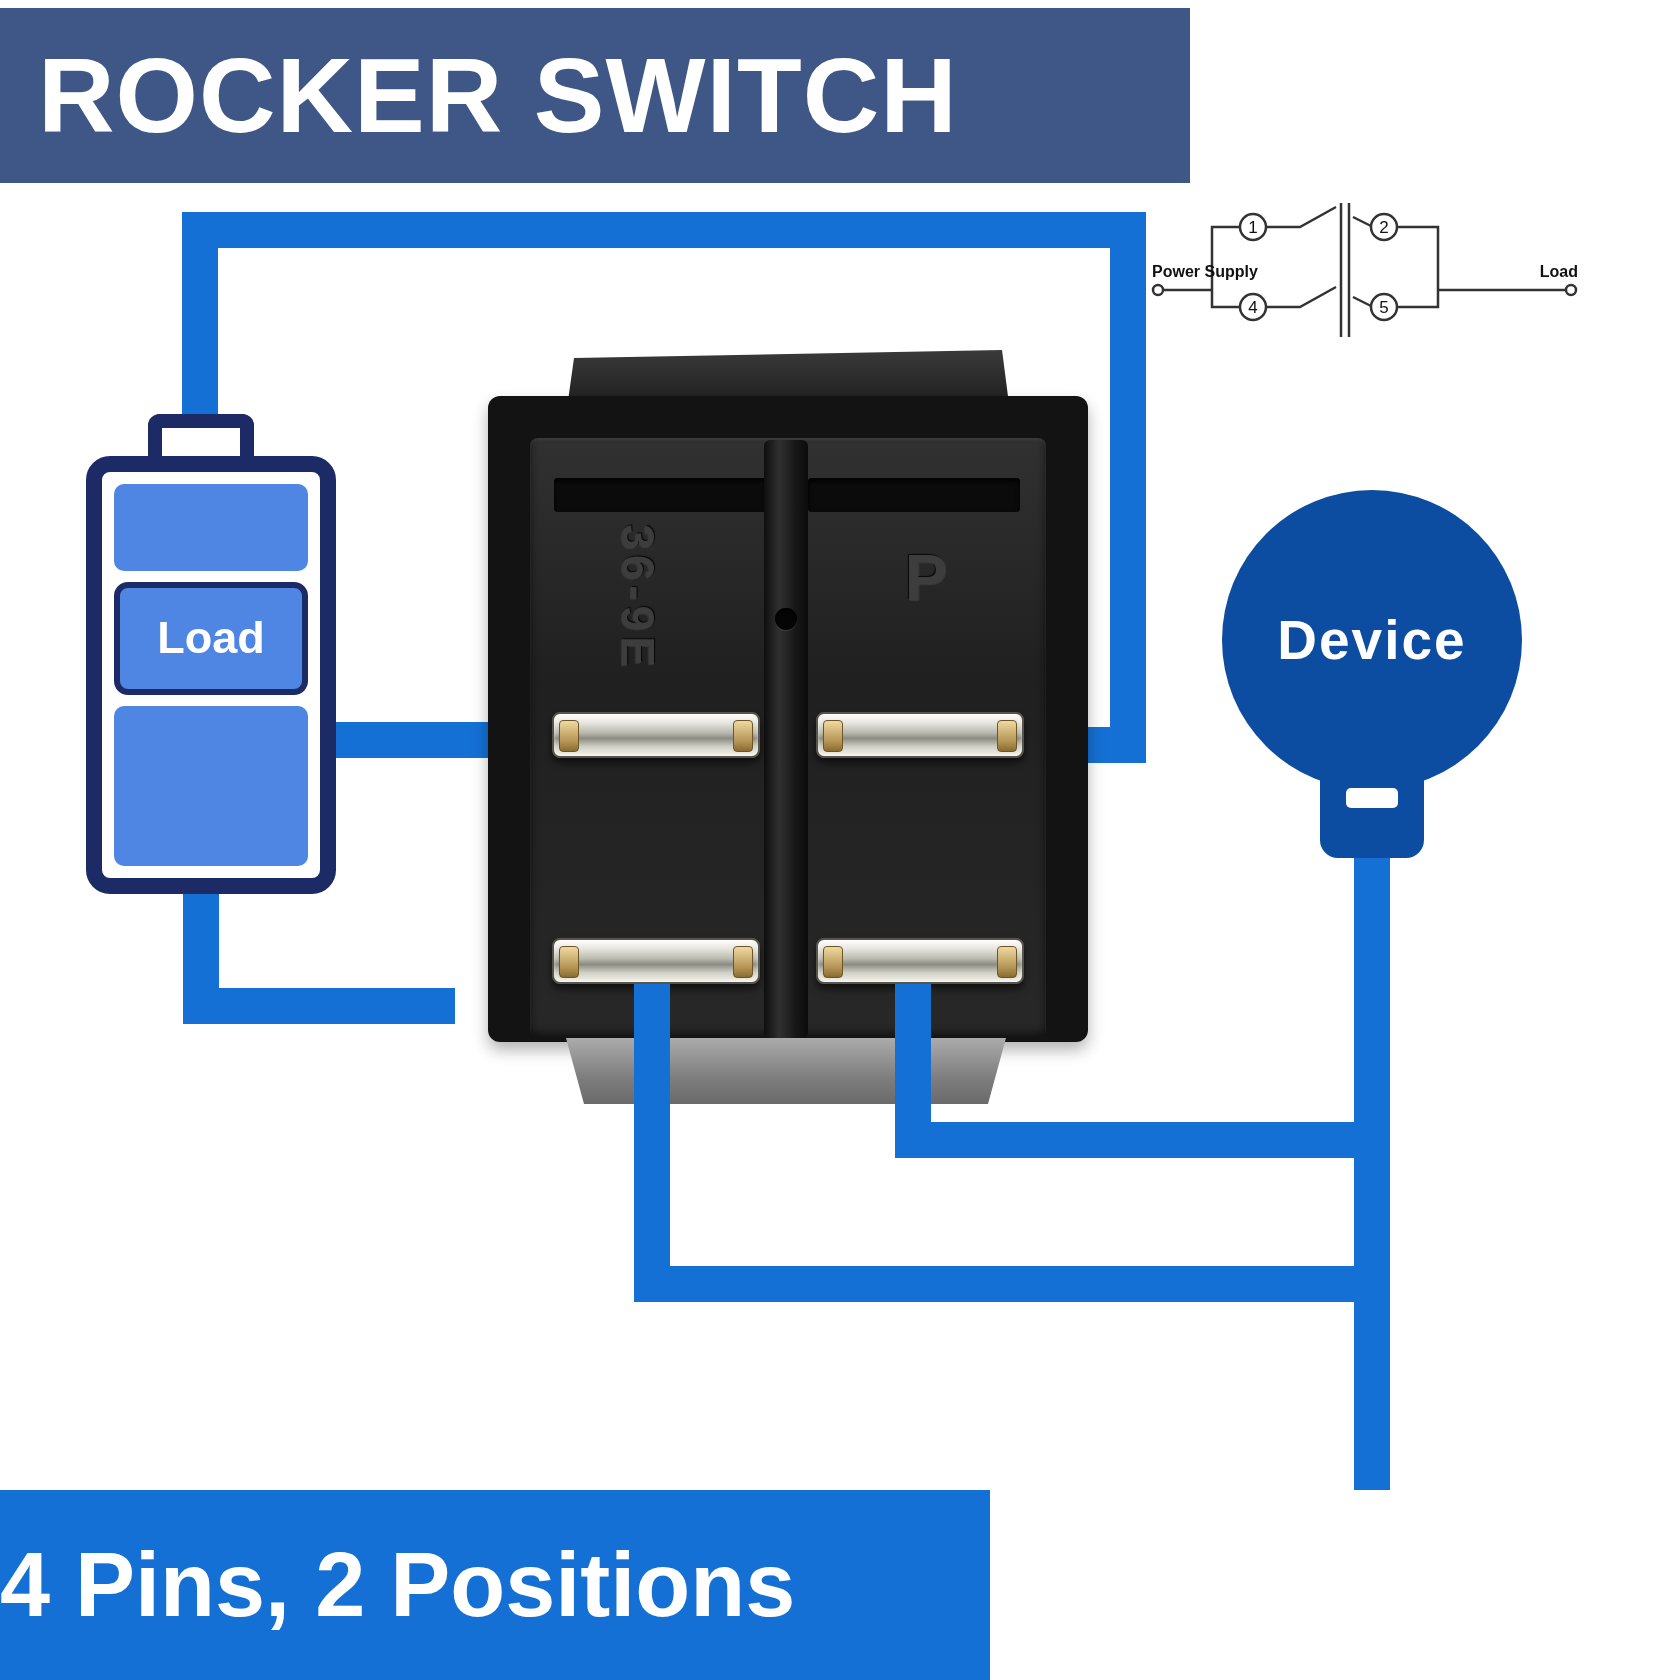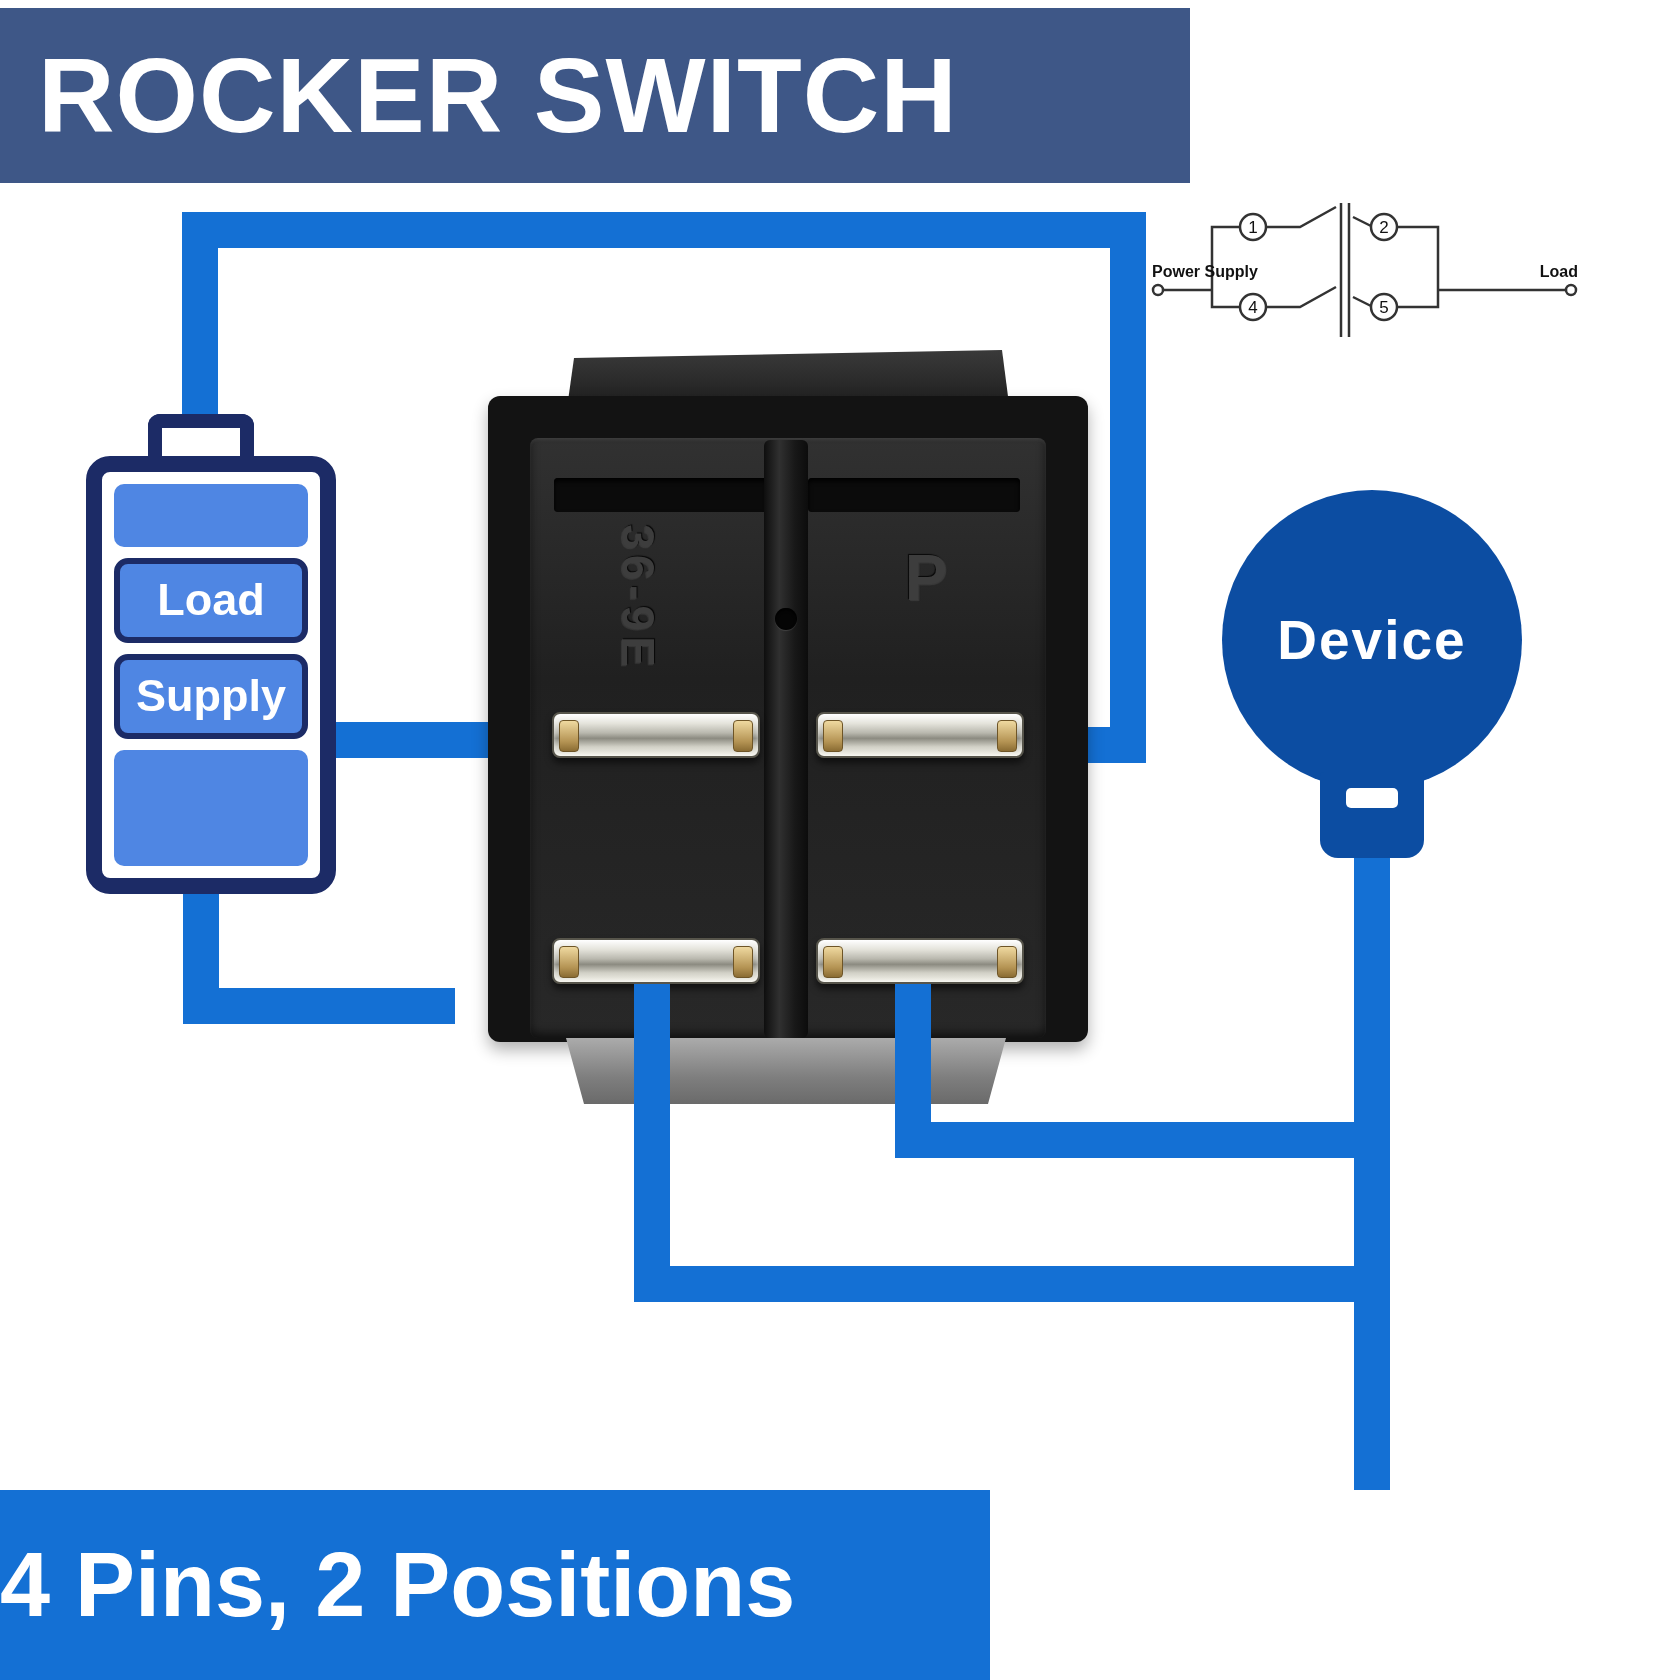--- a/index.html
+++ b/index.html
@@ -119,23 +119,20 @@
   <div class="wire front" id="w-br-down"></div>
   <div class="wire" id="w-br-dev"></div>
   <div class="wire" id="w-dev-v"></div>
 
   <div class="battery-terminal"></div>
   <div class="battery">
     <div class="batt-seg p1"></div>
     <div class="batt-seg labeled">
       <span>Load</span>
     </div>
-    <div class="batt-seg labeled">
-      <span>Supply</span>
-    </div>
     <div class="batt-seg p2"></div>
   </div>
 
   <div class="device-circle">
     <span>Device</span>
   </div>
   <div class="device-base">
     <div class="dash"></div>
   </div>
 

